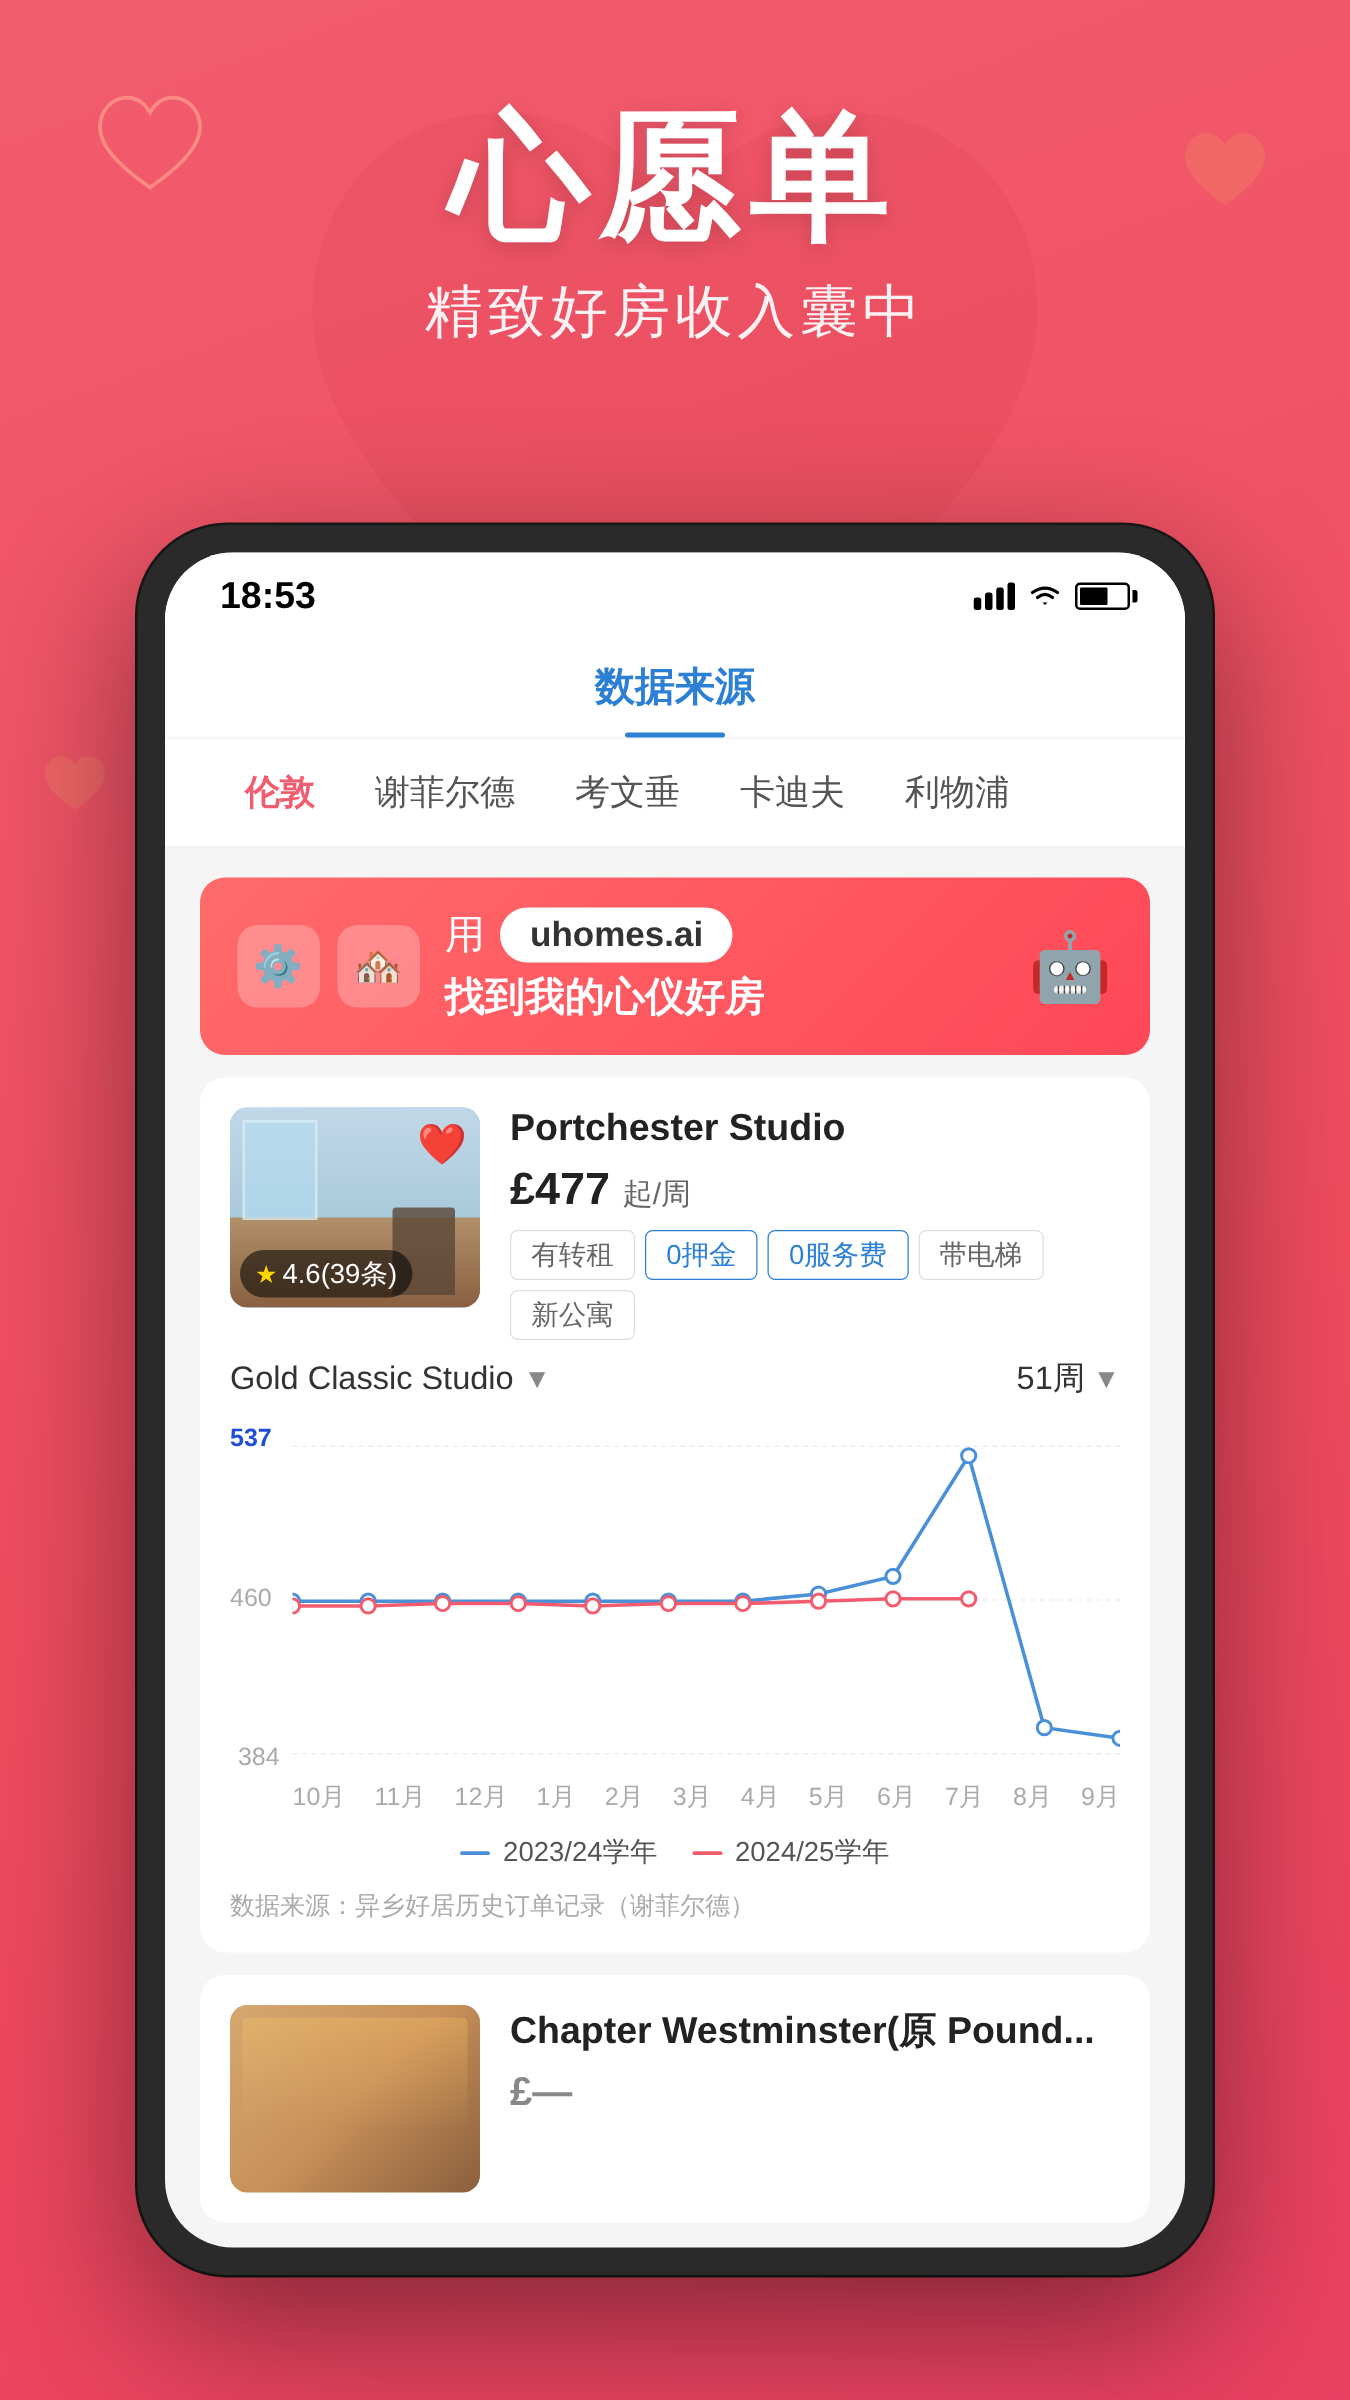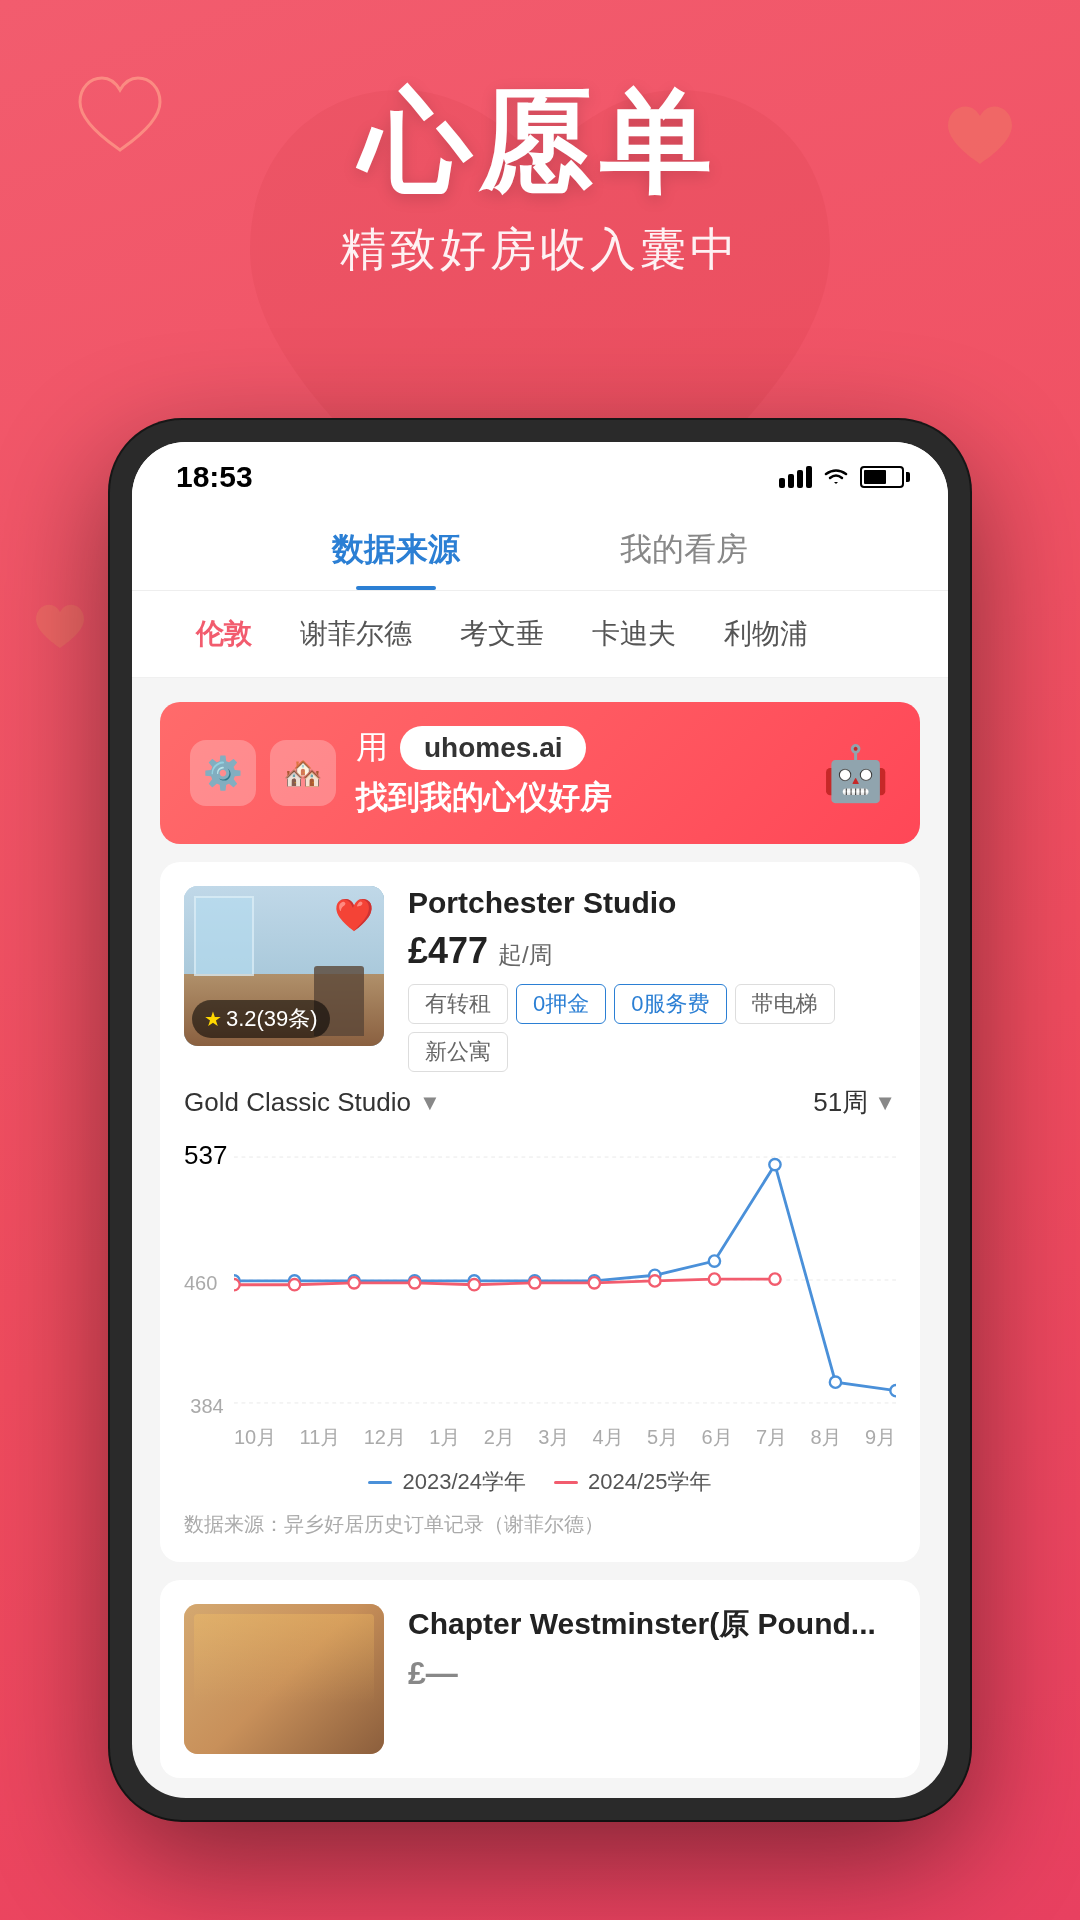--- a/index.html
+++ b/index.html
@@ -336,21 +336,20 @@
             <path d="M4,8 Q14,1 24,8" fill="none" stroke="#000" stroke-width="2.5" stroke-linecap="round"></path>
           </svg>
           <div class="battery-icon">
             <div class="battery-fill"></div>
           </div>
         </div>
       </div>
 
       <div class="tabs-row">
         <div class="tab-item active">数据来源</div>
-        <div class="tab-item">我的看房</div>
       </div>
 
       <div class="city-filter">
         <div class="city-item active">伦敦</div>
         <div class="city-item">谢菲尔德</div>
         <div class="city-item">考文垂</div>
         <div class="city-item">卡迪夫</div>
         <div class="city-item">利物浦</div>
       </div>
 
@@ -375,21 +374,21 @@
             <div class="property-image-inner">
 
               <div style="position:absolute;top:0;left:0;right:0;height:60%;background:linear-gradient(180deg,#c0d8e8,#a8c8da);"></div>
               <div style="position:absolute;bottom:0;left:0;right:0;height:45%;background:linear-gradient(180deg,#b0906a,#8a6040);"></div>
               <div class="room-window"></div>
               <div style="position:absolute;bottom:10px;right:20px;width:50px;height:70px;background:rgba(90,70,55,0.8);border-radius:3px 3px 0 0;"></div>
             </div>
             <span class="property-heart">❤️</span>
             <div class="property-rating">
               <span class="star-icon">★</span>
-              <span>3.2(39条)</span>
+              <span>4.6(39条)</span>
             </div>
           </div>
           <div class="property-info">
             <div class="property-name">Portchester Studio</div>
             <div class="property-price">
               <span>£477</span>
               <span class="price-unit">起/周</span>
             </div>
             <div class="property-tags">
               <span class="tag gray">有转租</span>
@@ -409,21 +408,21 @@
             </div>
             <div class="chart-period">
               <span>51周</span>
               <span class="selector-arrow">▼</span>
             </div>
           </div>
 
           <div style="position:relative;height:280px;padding-left:50px;">
             
             <div style="position:absolute;left:0;top:0;bottom:0;width:46px;display:flex;flex-direction:column;justify-content:space-between;padding-bottom:2px;">
-              <span style="font-size:26px;color:#000000;">537</span>
+              <span style="font-size:20px;color:#1d4ed8;font-weight:bold;">537</span>
               <span style="font-size:20px;color:#aaa;">460</span>
               <span style="font-size:20px;color:#aaa;text-align:center;">384</span>
             </div>
 
             
             <svg width="100%" height="100%" viewBox="0 0 700 260">
 
               <line x1="0" y1="0" x2="700" y2="0" stroke="#e8e8e8" stroke-width="1" stroke-dasharray="4,4"></line>
               <line x1="0" y1="130" x2="700" y2="130" stroke="#e8e8e8" stroke-width="1" stroke-dasharray="4,4"></line>
               <line x1="0" y1="260" x2="700" y2="260" stroke="#e8e8e8" stroke-width="1" stroke-dasharray="4,4"></line>

